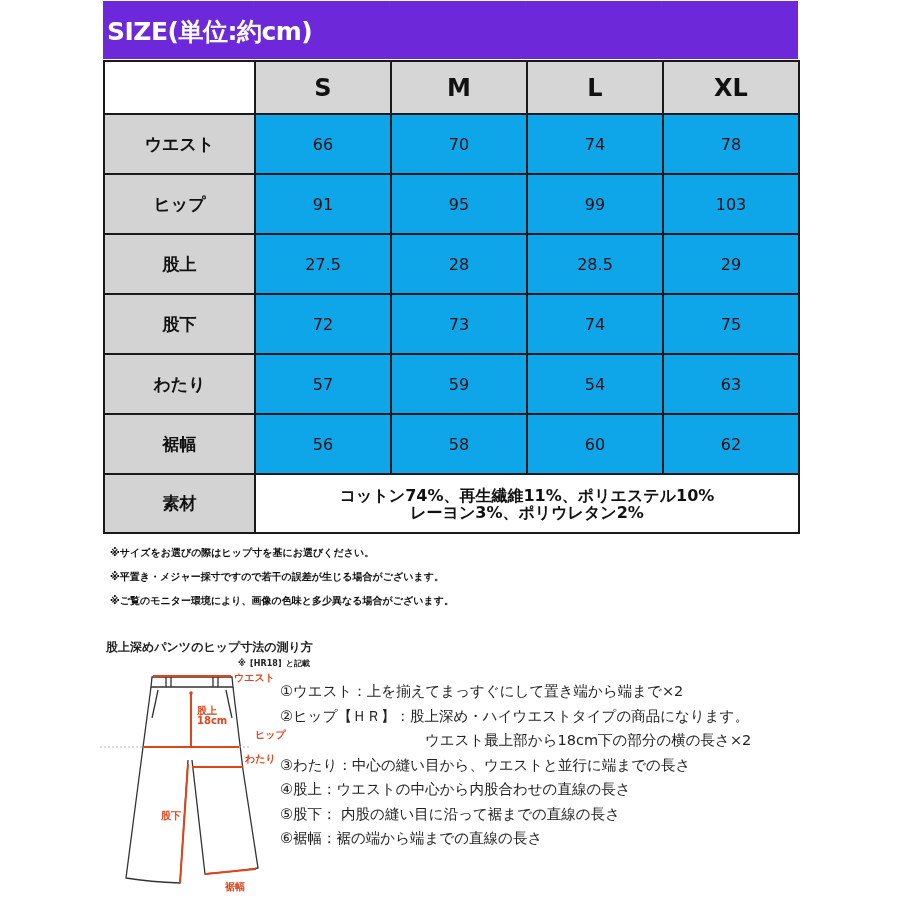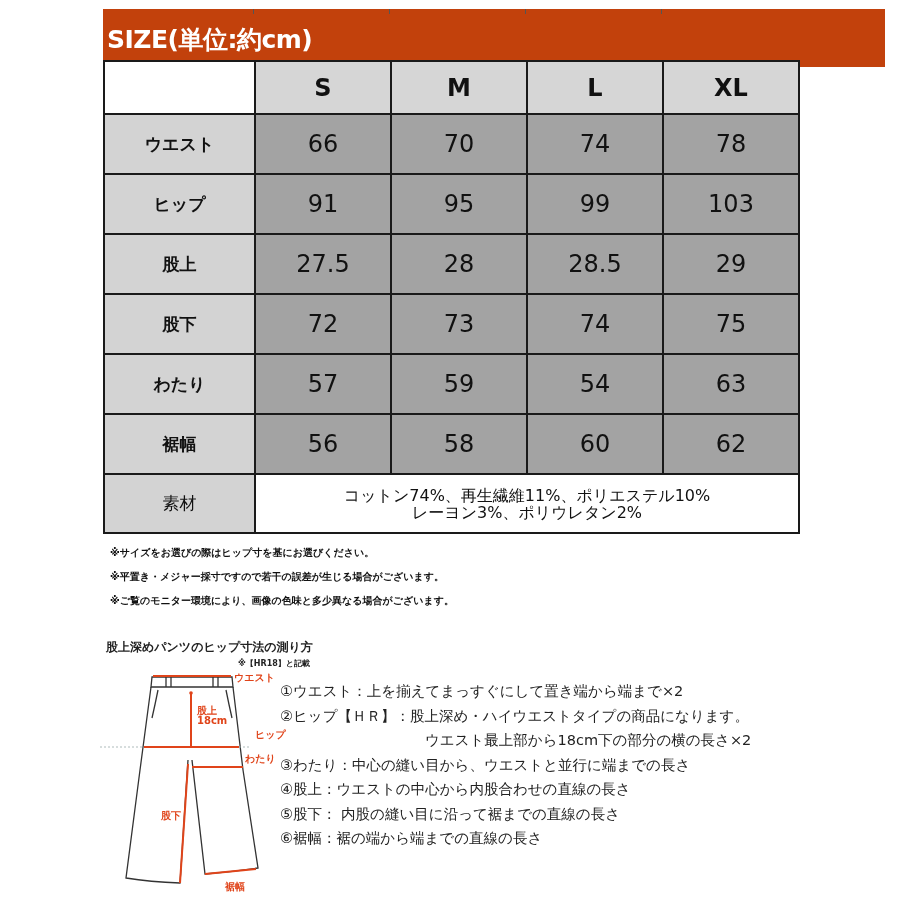--- a/index.html
+++ b/index.html
@@ -1,34 +1,34 @@
 <!DOCTYPE html>
 <html><head>
 <meta charset="utf-8">
 <style>
   html, body { margin:0; padding:0; background:#ffffff; }
   body { width:900px; height:900px; position:relative; overflow:hidden;
          font-family:"DejaVu Sans", "Liberation Sans", sans-serif; color:#111; }
-  .title-bar { position:absolute; left:103px; top:9px; width:782px; height:58px;
-               background:#c2410c; color:#fff; box-sizing:border-box; }
+  .title-bar { position:absolute; left:103px; top:1px; width:695px; height:58px;
+               background:#6d28d9; color:#fff; box-sizing:border-box; }
   .title-bar .tick { position:absolute; top:0; width:1px; height:5px; background:#555; }
   .title-text { position:absolute; left:4px; top:14px; font-size:25px; font-weight:bold;
                 letter-spacing:-0.5px; font-family:"DejaVu Sans", sans-serif; }
   table.size { position:absolute; left:103px; top:60px; width:695px; border-collapse:collapse;
                table-layout:fixed; }
   table.size td { border:2px solid #1a1a1a; text-align:center; vertical-align:middle;
                   padding:0; box-sizing:border-box; }
   table.size col.c0 { width:151px; }
   table.size col.cx { width:136px; }
   table.size col.cxl { width:136px; }
   tr.hdr td { height:53px; background:#d6d6d6; font-size:24px; font-weight:bold; }
   tr.hdr td.blank { background:#fff; }
-  tr.dat td { height:60px; font-size:24px; background:#a3a3a3; }
+  tr.dat td { height:60px; font-size:16px; background:#0ea5e9; }
   tr.dat td.lbl { background:#d3d3d3; font-size:17px; font-weight:bold; }
-  tr.mat td { height:59px; background:#fff; font-size:16px; line-height:17px; font-weight:normal; }
+  tr.mat td { height:59px; background:#fff; font-size:16px; line-height:17px; font-weight:bold; }
   tr.mat td.lbl { background:#d3d3d3; font-size:17px; }
   .notes { position:absolute; left:110px; top:541px; font-size:10px; line-height:24px; font-weight:bold; }
   .notes div { white-space:nowrap; }
   .howto-title { position:absolute; left:106px; top:639px; font-size:12px; font-weight:bold; color:#222; }
   .diagram { position:absolute; left:100px; top:660px; width:190px; height:240px; }
   .red-label { position:absolute; color:#e0441a; font-weight:bold; font-size:10px; white-space:nowrap; }
   .hr-note { position:absolute; left:238px; top:658px; font-size:8px; font-weight:bold; color:#222; white-space:nowrap; }
   .desc { position:absolute; left:280px; top:655px; font-size:14.5px; line-height:24.5px; color:#222;margin-top:24px; }
   .desc div { white-space:nowrap; }
   .desc .indent { padding-left:145px; }

